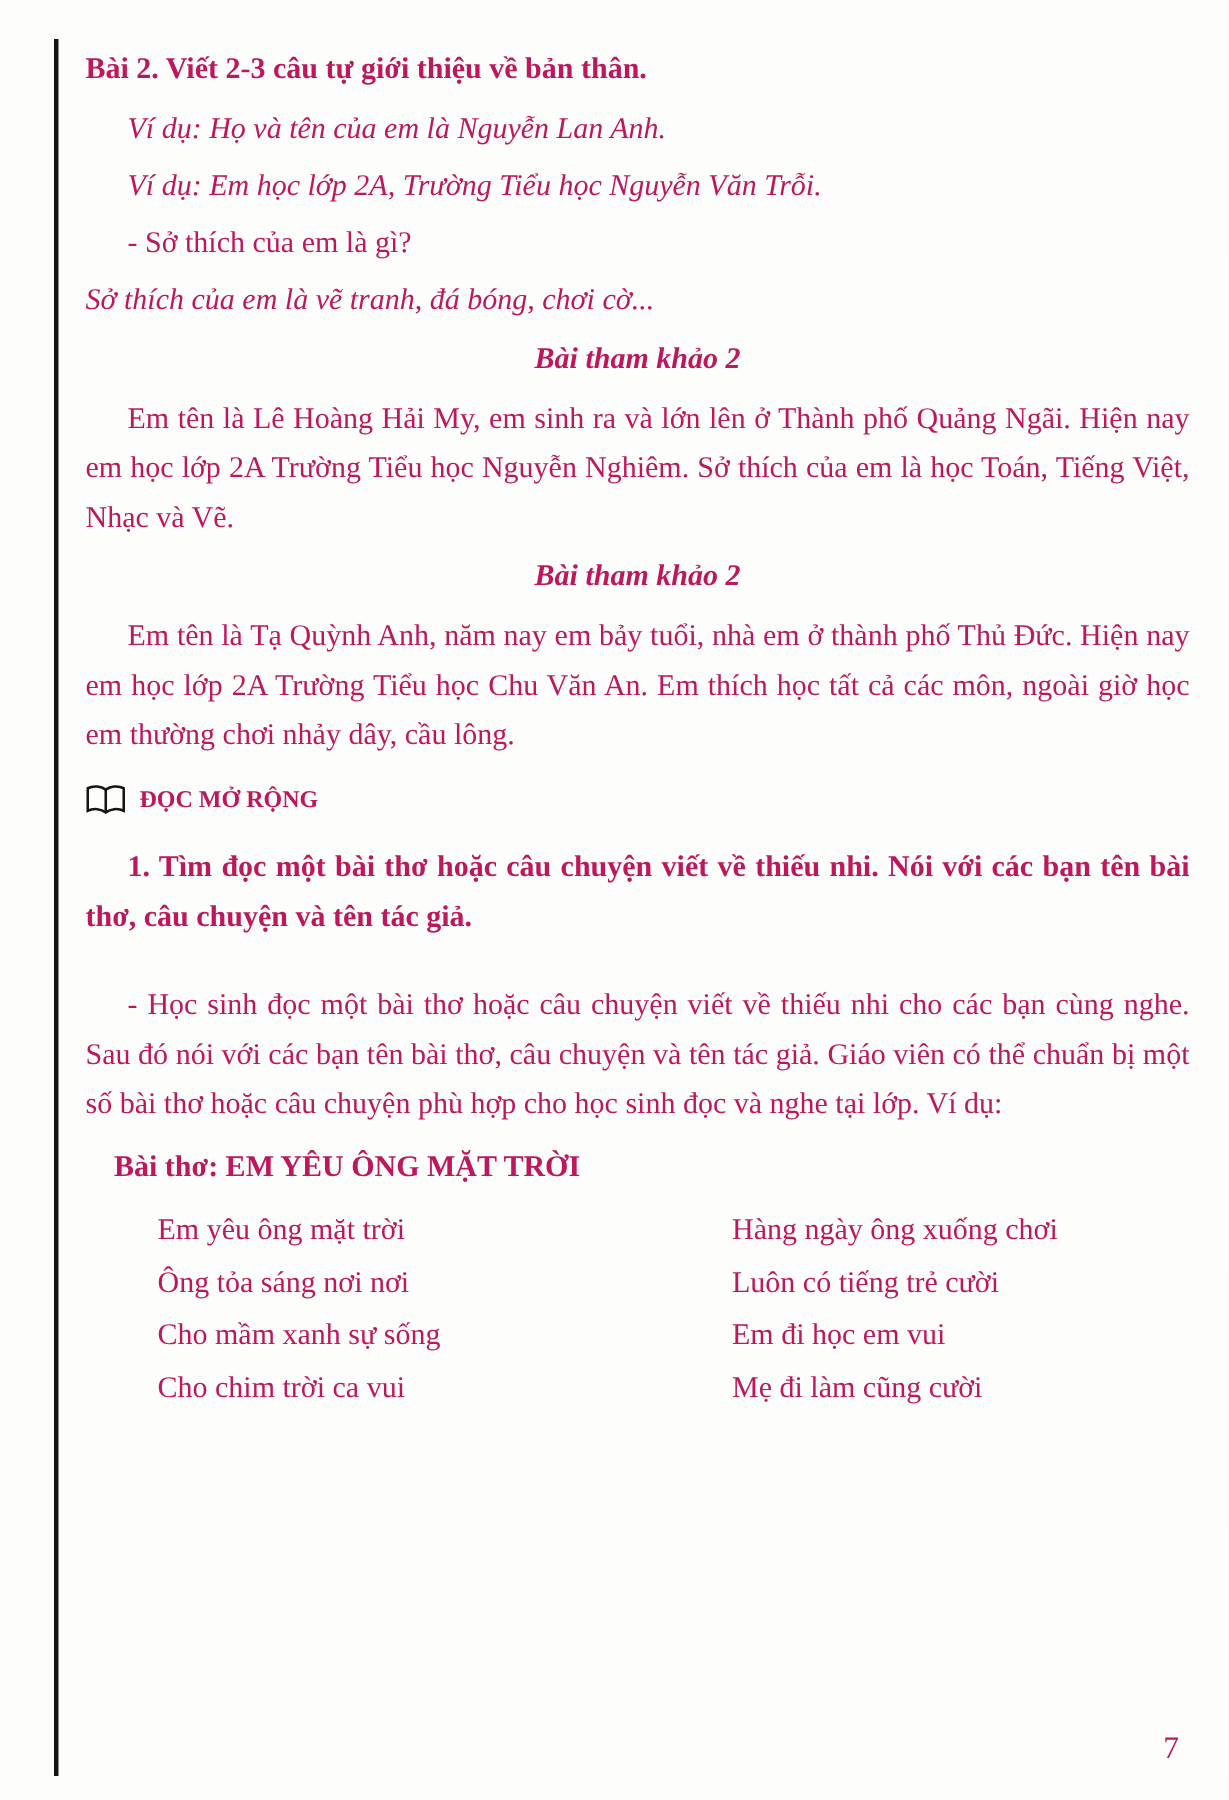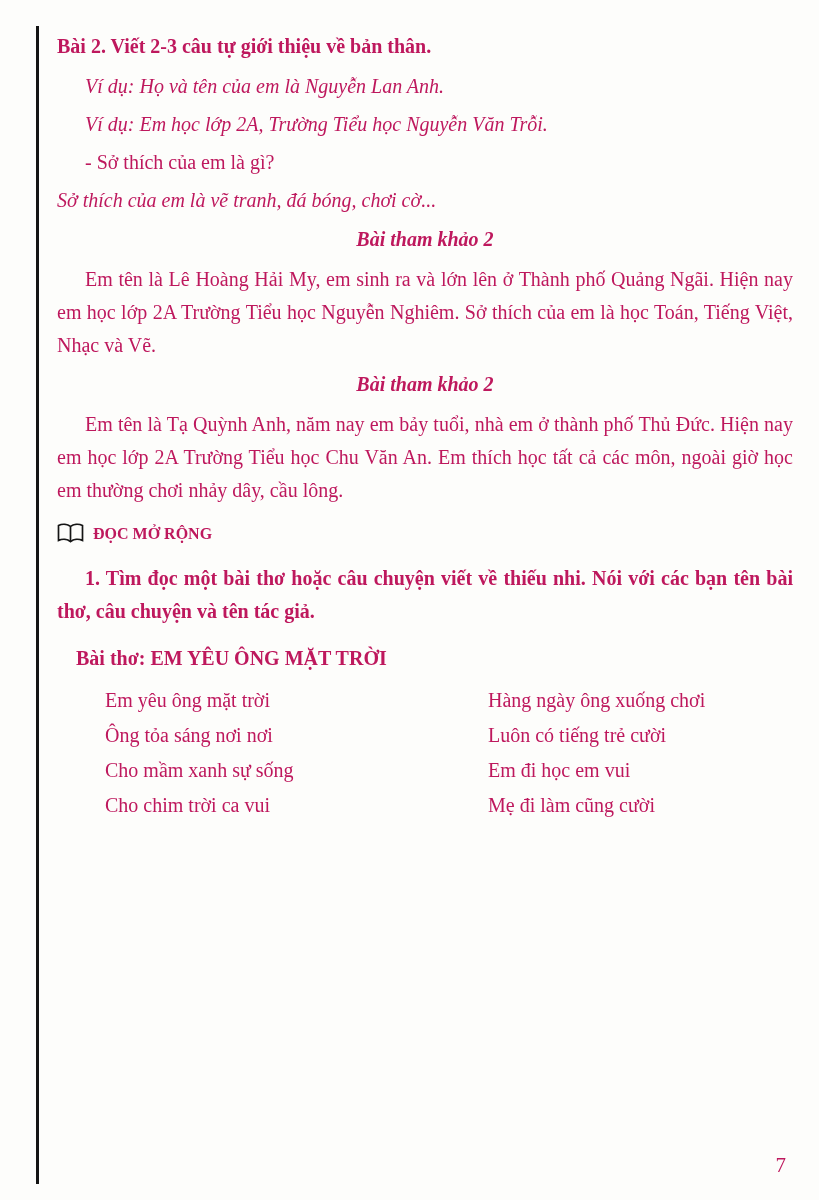--- a/index.html
+++ b/index.html
@@ -68,21 +68,21 @@
     gap: 9px;
     font-weight: bold;
     font-size: 16px;
     margin: 10px 0 12px 0;
   }
   .section-heading .icon { display: inline-flex; align-items: center; }
   .bold-item {
     font-weight: bold;
     text-indent: 28px;
     text-align: justify;
-    margin-bottom: 14px;
+    margin-bottom: 26px;
   }
   .body-para {
     text-indent: 28px;
     text-align: justify;
     margin-bottom: 9px;
   }
   .poem-heading {
     font-weight: bold;
     padding-left: 19px;
     margin-bottom: 9px;
@@ -133,20 +133,21 @@
         <svg width="27" height="21" viewBox="0 0 27 21" aria-hidden="true">
           <path d="M1.5 2.5 C5.5 0.5, 10.5 1.2, 13.5 3.4 C16.5 1.2, 21.5 0.5, 25.5 2.5 L25.5 17.5 C21.5 15.6, 16.5 16.2, 13.5 18.6 C10.5 16.2, 5.5 15.6, 1.5 17.5 Z" fill="none" stroke="#151515" stroke-width="1.7"></path>
           <line x1="13.5" y1="3.4" x2="13.5" y2="18.6" stroke="#151515" stroke-width="1.7"></line>
         </svg>
       </span>
       <span>ĐỌC MỞ RỘNG</span>
     </div>
 
     <p class="bold-item">1. Tìm đọc một bài thơ hoặc câu chuyện viết về thiếu nhi. Nói với các bạn tên bài thơ, câu chuyện và tên tác giả.</p>
 
+    <p class="body-para">- Học sinh đọc một bài thơ hoặc câu chuyện viết về thiếu nhi cho các bạn cùng nghe. Sau đó nói với các bạn tên bài thơ, câu chuyện và tên tác giả. Giáo viên có thể chuẩn bị một số bài thơ hoặc câu chuyện phù hợp cho học sinh đọc và nghe tại lớp. Ví dụ:</p>
 
     <p class="poem-heading">Bài thơ: EM YÊU ÔNG MẶT TRỜI</p>
 
     <div class="poem">
       <div class="poem-col-left">
         <p>Em yêu ông mặt trời</p>
         <p>Ông tỏa sáng nơi nơi</p>
         <p>Cho mầm xanh sự sống</p>
         <p>Cho chim trời ca vui</p>
       </div>

